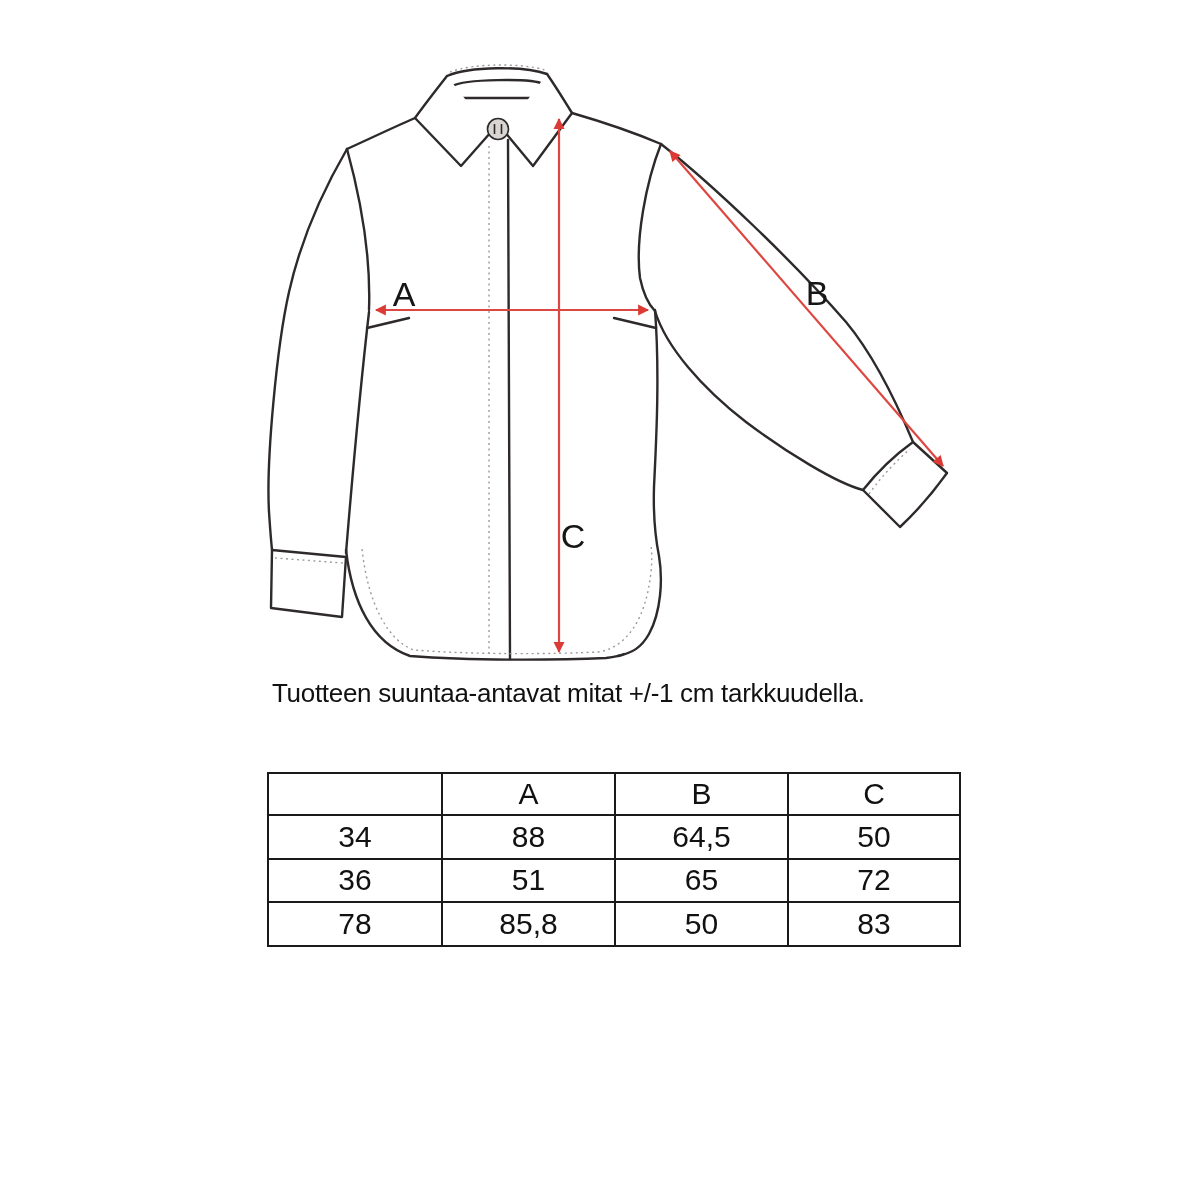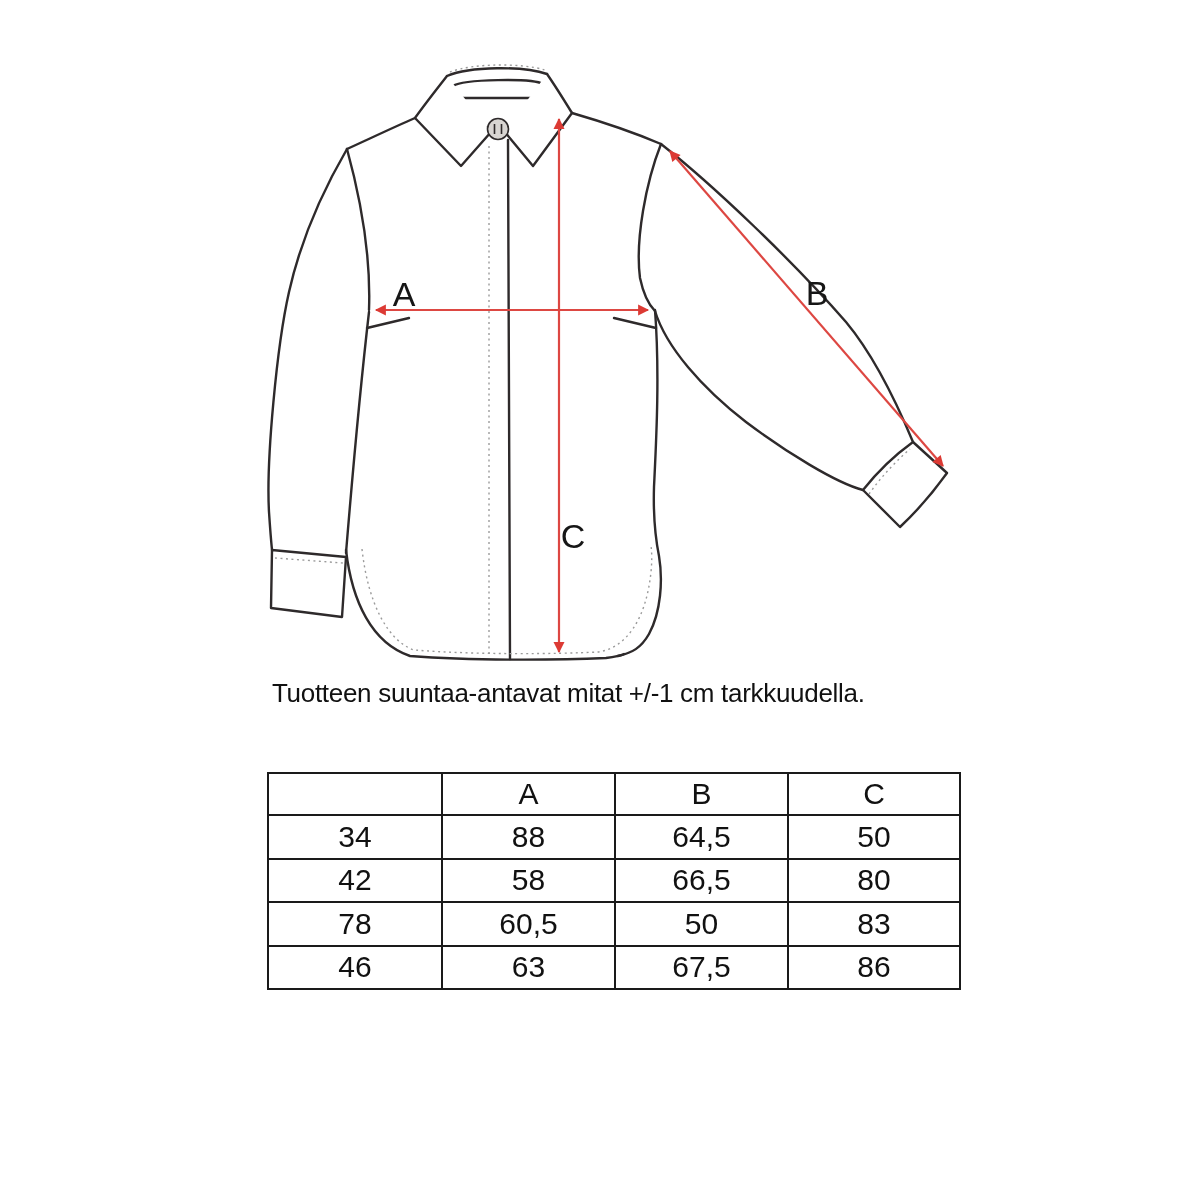--- a/index.html
+++ b/index.html
@@ -111,33 +111,27 @@
       </tr>
     </thead>
     <tbody>
         <tr>
           <td>34</td>
           <td>88</td>
           <td>64,5</td>
           <td>50</td>
         </tr>
         <tr>
-          <td>42</td>
-          <td>58</td>
-          <td>66,5</td>
-          <td>80</td>
+          <td>36</td>
+          <td>51</td>
+          <td>65</td>
+          <td>72</td>
         </tr>
         <tr>
           <td>78</td>
-          <td>60,5</td>
+          <td>85,8</td>
           <td>50</td>
           <td>83</td>
-        </tr>
-        <tr>
-          <td>46</td>
-          <td>63</td>
-          <td>67,5</td>
-          <td>86</td>
         </tr>
       </tbody>
   </table>
 
 </div>
 
 </body></html>

